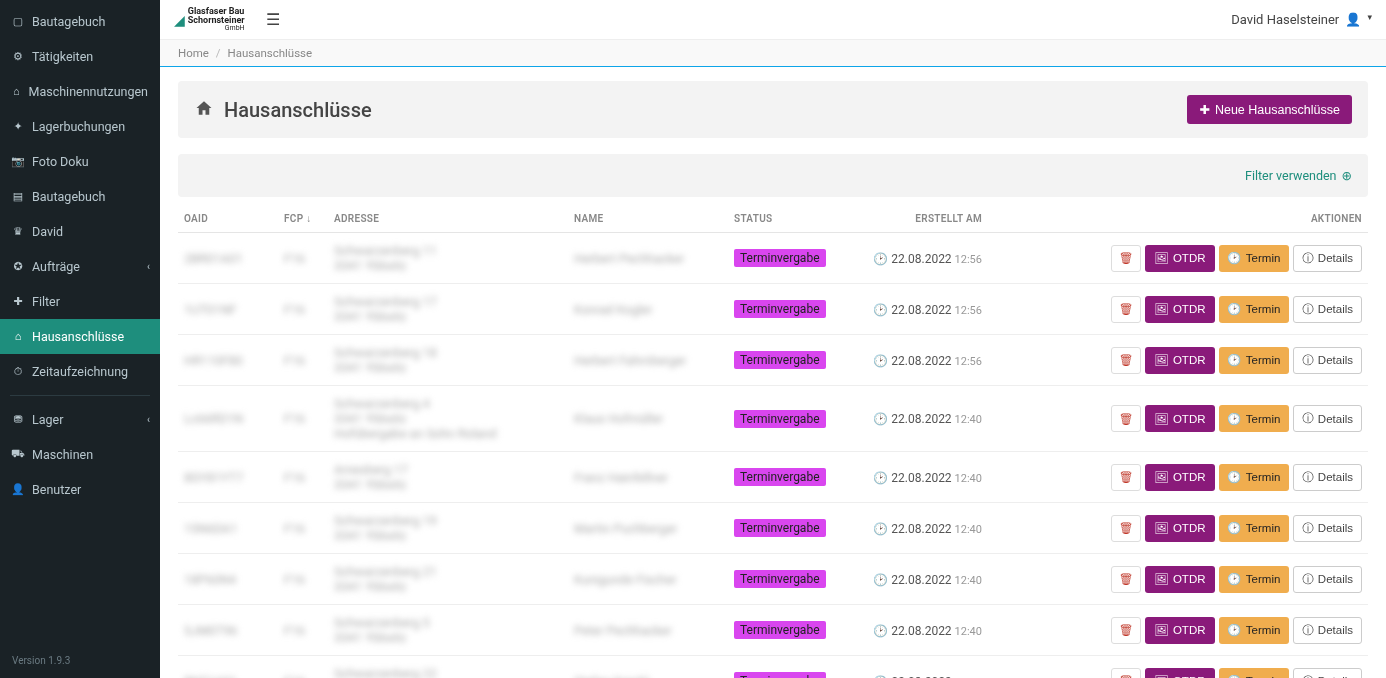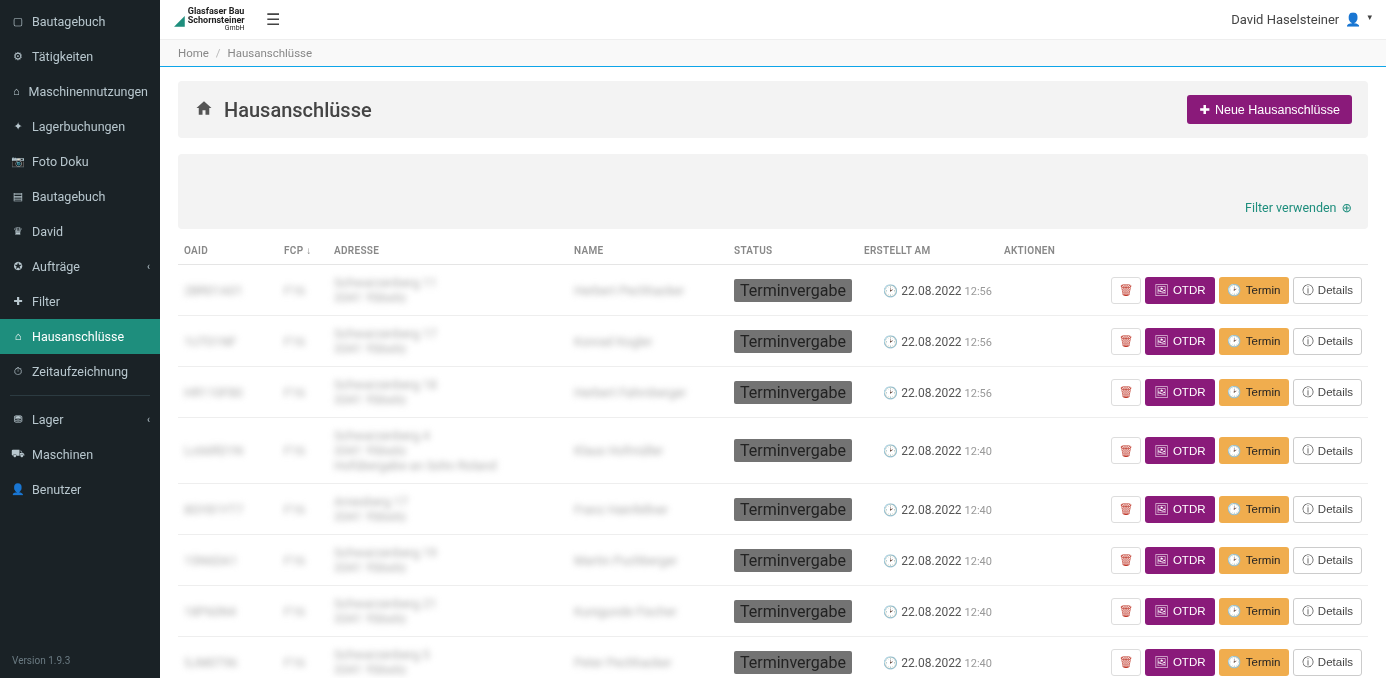--- a/index.html
+++ b/index.html
@@ -33,30 +33,30 @@
 
 
 .content { flex: 1; overflow-y: auto; padding: 14px 18px; background: #fff; }
 .page-header { background: #f3f3f3; border-radius: 4px; padding: 14px 16px; display: flex; align-items: center; margin-bottom: 16px; }
 .page-header h1 { font-size: 20px; font-weight: 500; color: #444; display: flex; align-items: center; gap: 10px; }
 .page-header .spacer { flex: 1; }
 .btn-primary { background: #8a1a7a; color: #fff; border: none; padding: 7px 12px; font-size: 12.5px; border-radius: 3px; cursor: pointer; display: inline-flex; align-items: center; gap: 5px; }
 
 
 .filter-box { background: #f3f3f3; border-radius: 4px; padding: 14px 16px; margin-bottom: 8px; display: flex; justify-content: flex-end; }
-.filter-link { color: #1e8e7d; font-size: 12.5px; text-decoration: none; display: inline-flex; align-items: center; gap: 5px; cursor: pointer; margin-top: 32px; }
+.filter-link { color: #1e8e7d; font-size: 12.5px; text-decoration: none; display: inline-flex; align-items: center; gap: 5px; cursor: pointer; }
 
 
 .table { width: 100%; border-collapse: collapse; }
 .table thead th { text-align: left; font-size: 10px; font-weight: 600; color: #888; text-transform: uppercase; padding: 8px 6px; border-bottom: 1px solid #e5e5e5; letter-spacing: .3px; }
-.table thead th.right { text-align: left; }
+.table thead th.right { text-align: right; }
 .table tbody td { padding: 10px 6px; border-bottom: 1px solid #eee; vertical-align: middle; font-size: 12.5px; color: #555; }
 .table tbody td.right { text-align: right; }
 .blur { filter: blur(3px); color: #aaa; user-select: none; }
-.badge { display: inline-block; background: #737373; color: #222; font-size: 16px; padding: 2px 6px; border-radius: 2px; }
+.badge { display: inline-block; background: #d946ef; color: #222; font-size: 12px; padding: 2px 6px; border-radius: 2px; }
 .ts { color: #555; font-size: 12px; }
 .ts small { color: #999; font-size: 11px; }
 
 
 .actions { display: flex; gap: 4px; justify-content: flex-end; }
 .btn-sm { padding: 5px 8px; font-size: 11.5px; border-radius: 3px; cursor: pointer; display: inline-flex; align-items: center; gap: 4px; border: 1px solid transparent; }
 .btn-del { background: #fff; border: 1px solid #ddd; color: #c0392b; padding: 5px 7px; }
 .btn-otdr { background: #8a1a7a; color: #fff; }
 .btn-termin { background: #f0ad4e; color: #222; }
 .btn-details { background: #fff; border: 1px solid #ccc; color: #444; }

